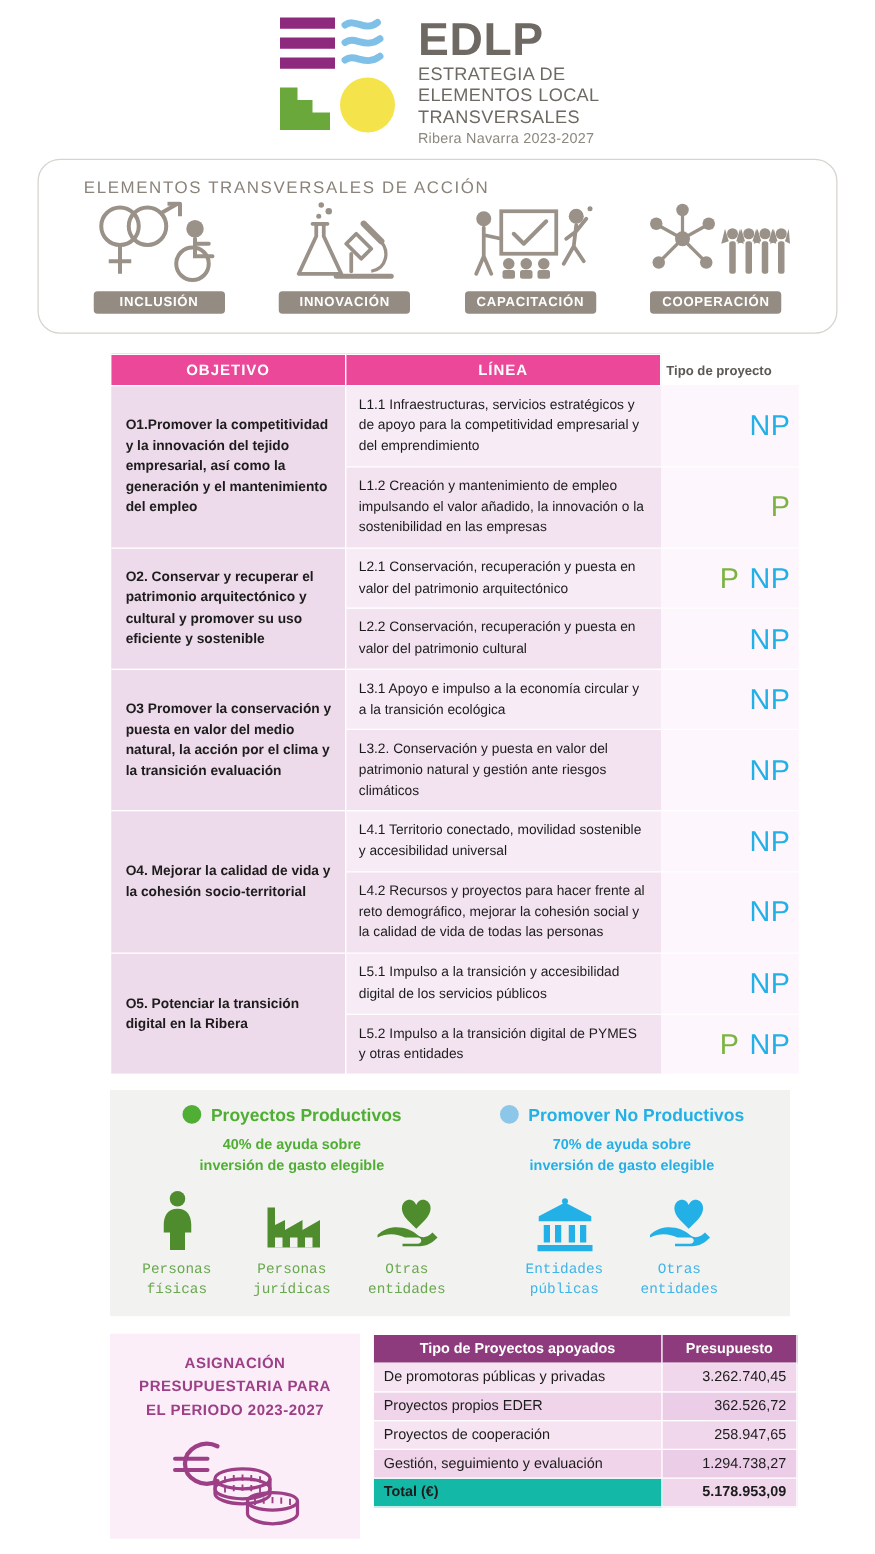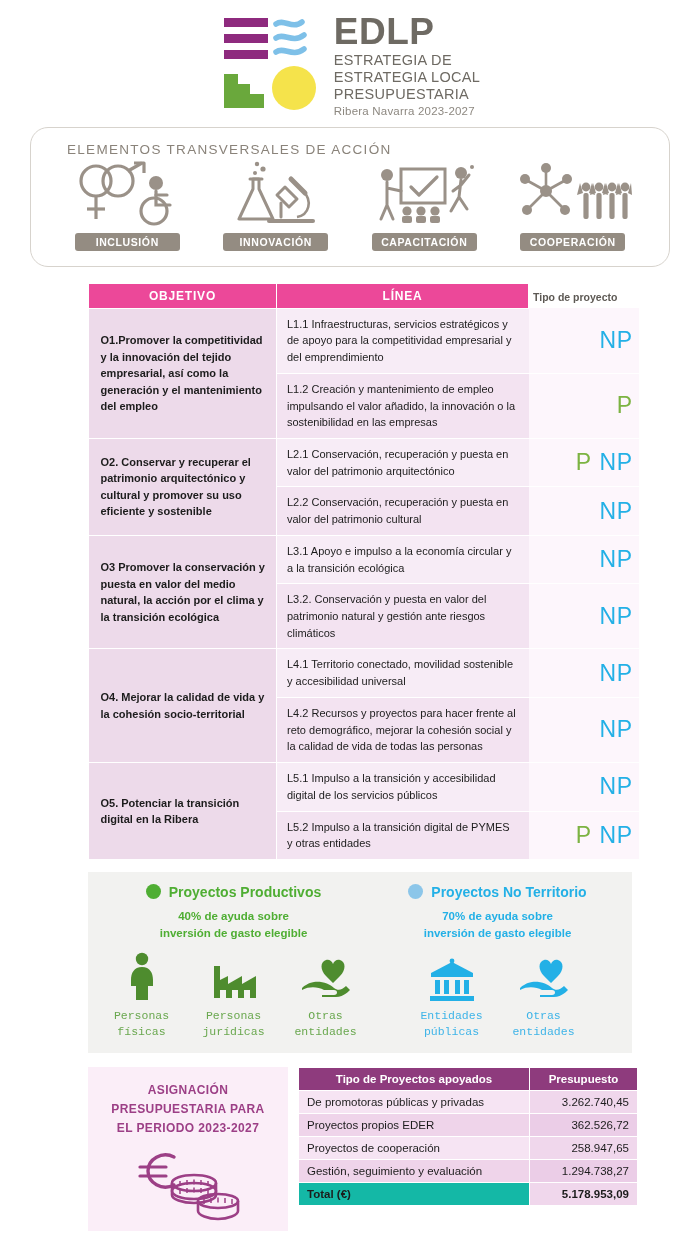--- a/index.html
+++ b/index.html
@@ -6,21 +6,21 @@
   body {
     width: 700px; height: 1243px;
     background: #ffffff;
     font-family: "Liberation Sans", sans-serif;
     overflow: hidden;
     position: relative;
   }
 
   
   .header { padding: 8px 0 6px 0; display: flex; justify-content: center; }
-  .logo-wrap { display: flex; align-items: center; gap: 14px; }
+  .logo-wrap { display: flex; align-items: flex-start; gap: 14px; }
   .logo-mark { width: 100px; height: 100px; flex: none; }
   .logo-text { padding-top: 6px; }
   .logo-edlp {
     font-size: 37px; font-weight: bold; color: #6e6a63;
     letter-spacing: 0.5px; line-height: 0.98;
   }
   .logo-sub {
     font-size: 14.5px; color: #6e6a63; line-height: 1.16;
     letter-spacing: 0.3px; margin-top: 2px;
   }
@@ -158,22 +158,22 @@
       <g stroke="#7ec0e8" stroke-width="5.5" fill="none" stroke-linecap="round">
         <path d="M56 12 C64 6, 72 18, 82 10"></path>
         <path d="M56 26 C64 20, 72 32, 84 23"></path>
         <path d="M56 40 C64 34, 72 46, 84 37"></path>
       </g>
     </svg>
     <div class="logo-text">
       <div class="logo-edlp">EDLP</div>
       <div class="logo-sub">
         <div>ESTRATEGIA DE</div>
-        <div>ESTRATEGIA LOCAL</div>
-        <div>PRESUPUESTARIA</div>
+        <div>ELEMENTOS LOCAL</div>
+        <div>TRANSVERSALES</div>
       </div>
       <div class="logo-ribera">Ribera Navarra 2023-2027</div>
     </div>
   </div>
 </div>
 
 <div class="trans-box">
   <div class="trans-title">ELEMENTOS TRANSVERSALES DE ACCIÓN</div>
   <div class="trans-items">
 
@@ -320,21 +320,21 @@
         <td class="tipo">
           <span class="tag-p">P</span><span class="tipo-gap"></span><span class="tag-np">NP</span>
         </td>
       </tr>
       <tr>
         <td class="linea">L2.2 Conservación, recuperación y puesta en valor del patrimonio cultural</td>
         <td class="tipo"><span class="tag-np">NP</span></td>
       </tr>
 
       <tr>
-        <td class="obj" rowspan="2">O3 Promover la conservación y puesta en valor del medio natural, la acción por el clima y la transición ecológica</td>
+        <td class="obj" rowspan="2">O3 Promover la conservación y puesta en valor del medio natural, la acción por el clima y la transición evaluación</td>
         <td class="linea alt">L3.1 Apoyo e impulso a la economía circular y a la  transición ecológica</td>
         <td class="tipo"><span class="tag-np">NP</span></td>
       </tr>
       <tr>
         <td class="linea">L3.2. Conservación y puesta en valor del patrimonio natural y gestión ante riesgos climáticos</td>
         <td class="tipo"><span class="tag-np">NP</span></td>
       </tr>
 
       <tr>
         <td class="obj" rowspan="2">O4. Mejorar la calidad de vida y la cohesión socio-territorial</td>
@@ -410,21 +410,21 @@
           <div>Otras</div>
           <div>entidades</div>
         </div>
       </div>
     </div>
   </div>
 
   <div class="legend-col right">
     <div class="legend-head">
       <span class="dot blue"></span>
-      <span class="legend-title blue">Proyectos No Territorio</span>
+      <span class="legend-title blue">Promover No Productivos</span>
     </div>
     <div class="legend-pct blue">
       <div>70% de ayuda sobre</div>
       <div>inversión de gasto elegible</div>
     </div>
     <div class="legend-icons">
       <div class="legend-item">
         <div class="legend-icon-box">
           <svg width="48" height="46" viewBox="0 0 48 46" fill="#23b0e6">
             <circle cx="24" cy="5" r="2.4"></circle>

